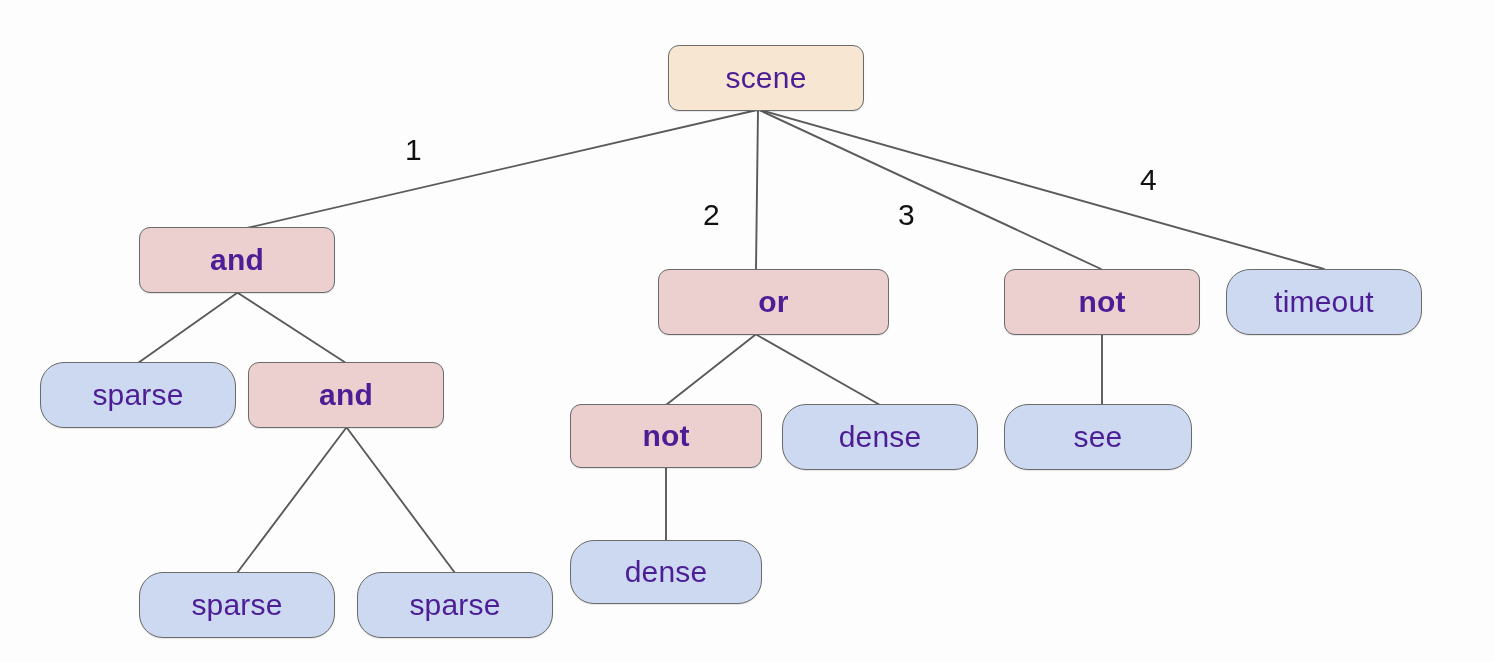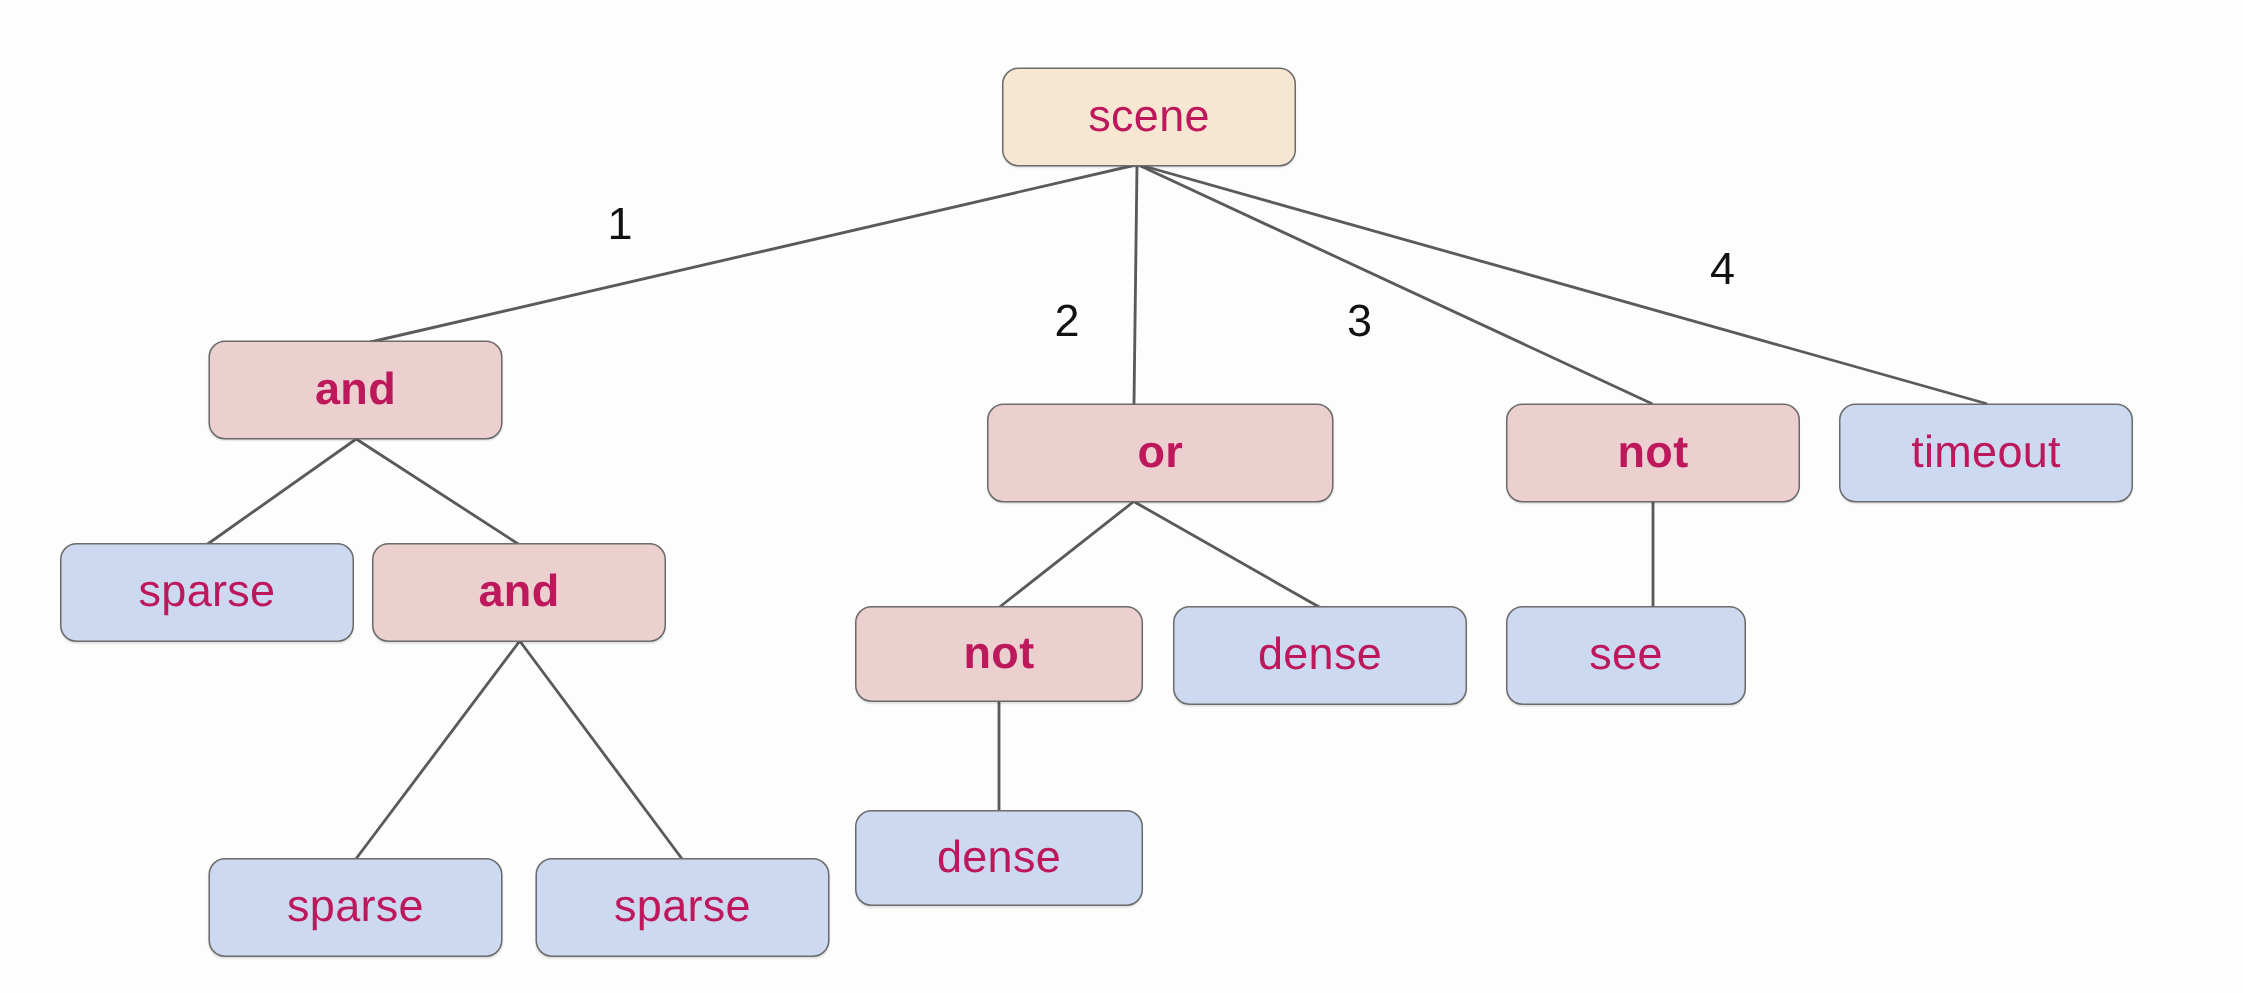--- a/index.html
+++ b/index.html
@@ -26,31 +26,31 @@
     height: 662px;
   }
   .node {
     position: absolute;
     box-sizing: border-box;
     border: 1.6px solid #6b6b6b;
     border-radius: 11px;
     display: flex;
     align-items: center;
     justify-content: center;
-    color: #be185d;
+    color: #4c1d95;
     font-family: "Liberation Sans", sans-serif;
     font-size: 30px;
     line-height: 1;
     letter-spacing: 0.2px;
     white-space: nowrap;
     box-shadow: 0 1px 1px rgba(0,0,0,0.10);
   }
   .node-root   { background: #f7e7d2; }
   .node-op     { background: #eccfcf; font-weight: bold; }
-  .node-leaf   { background: #ccd9f1; }
+  .node-leaf   { background: #ccd9f1; border-radius: 24px; }
   .edge-label {
     position: absolute;
     color: #111111;
     font-family: "Liberation Sans", sans-serif;
     font-size: 30px;
     line-height: 1;
     white-space: nowrap;
   }
 </style>
 </head>
@@ -96,21 +96,21 @@
       </div>
       <div class="node node-op" style="left: 248px; top: 362px; width: 196px; height: 66px;">
         <span>and</span>
       </div>
       <div class="node node-op" style="left: 570px; top: 404px; width: 192px; height: 64px;">
         <span>not</span>
       </div>
       <div class="node node-leaf" style="left: 782px; top: 404px; width: 196px; height: 66px;">
         <span>dense</span>
       </div>
-      <div class="node node-leaf" style="left: 1004px; top: 404px; width: 160px; height: 66px; text-align: center;">
+      <div class="node node-leaf" style="left: 1004px; top: 404px; width: 188px; height: 66px; text-align: center;">
         <span>see</span>
       </div>
       <div class="node node-leaf" style="left: 570px; top: 540px; width: 192px; height: 64px;">
         <span>dense</span>
       </div>
       <div class="node node-leaf" style="left: 139px; top: 572px; width: 196px; height: 66px;">
         <span>sparse</span>
       </div>
       <div class="node node-leaf" style="left: 357px; top: 572px; width: 196px; height: 66px;">
         <span>sparse</span>

